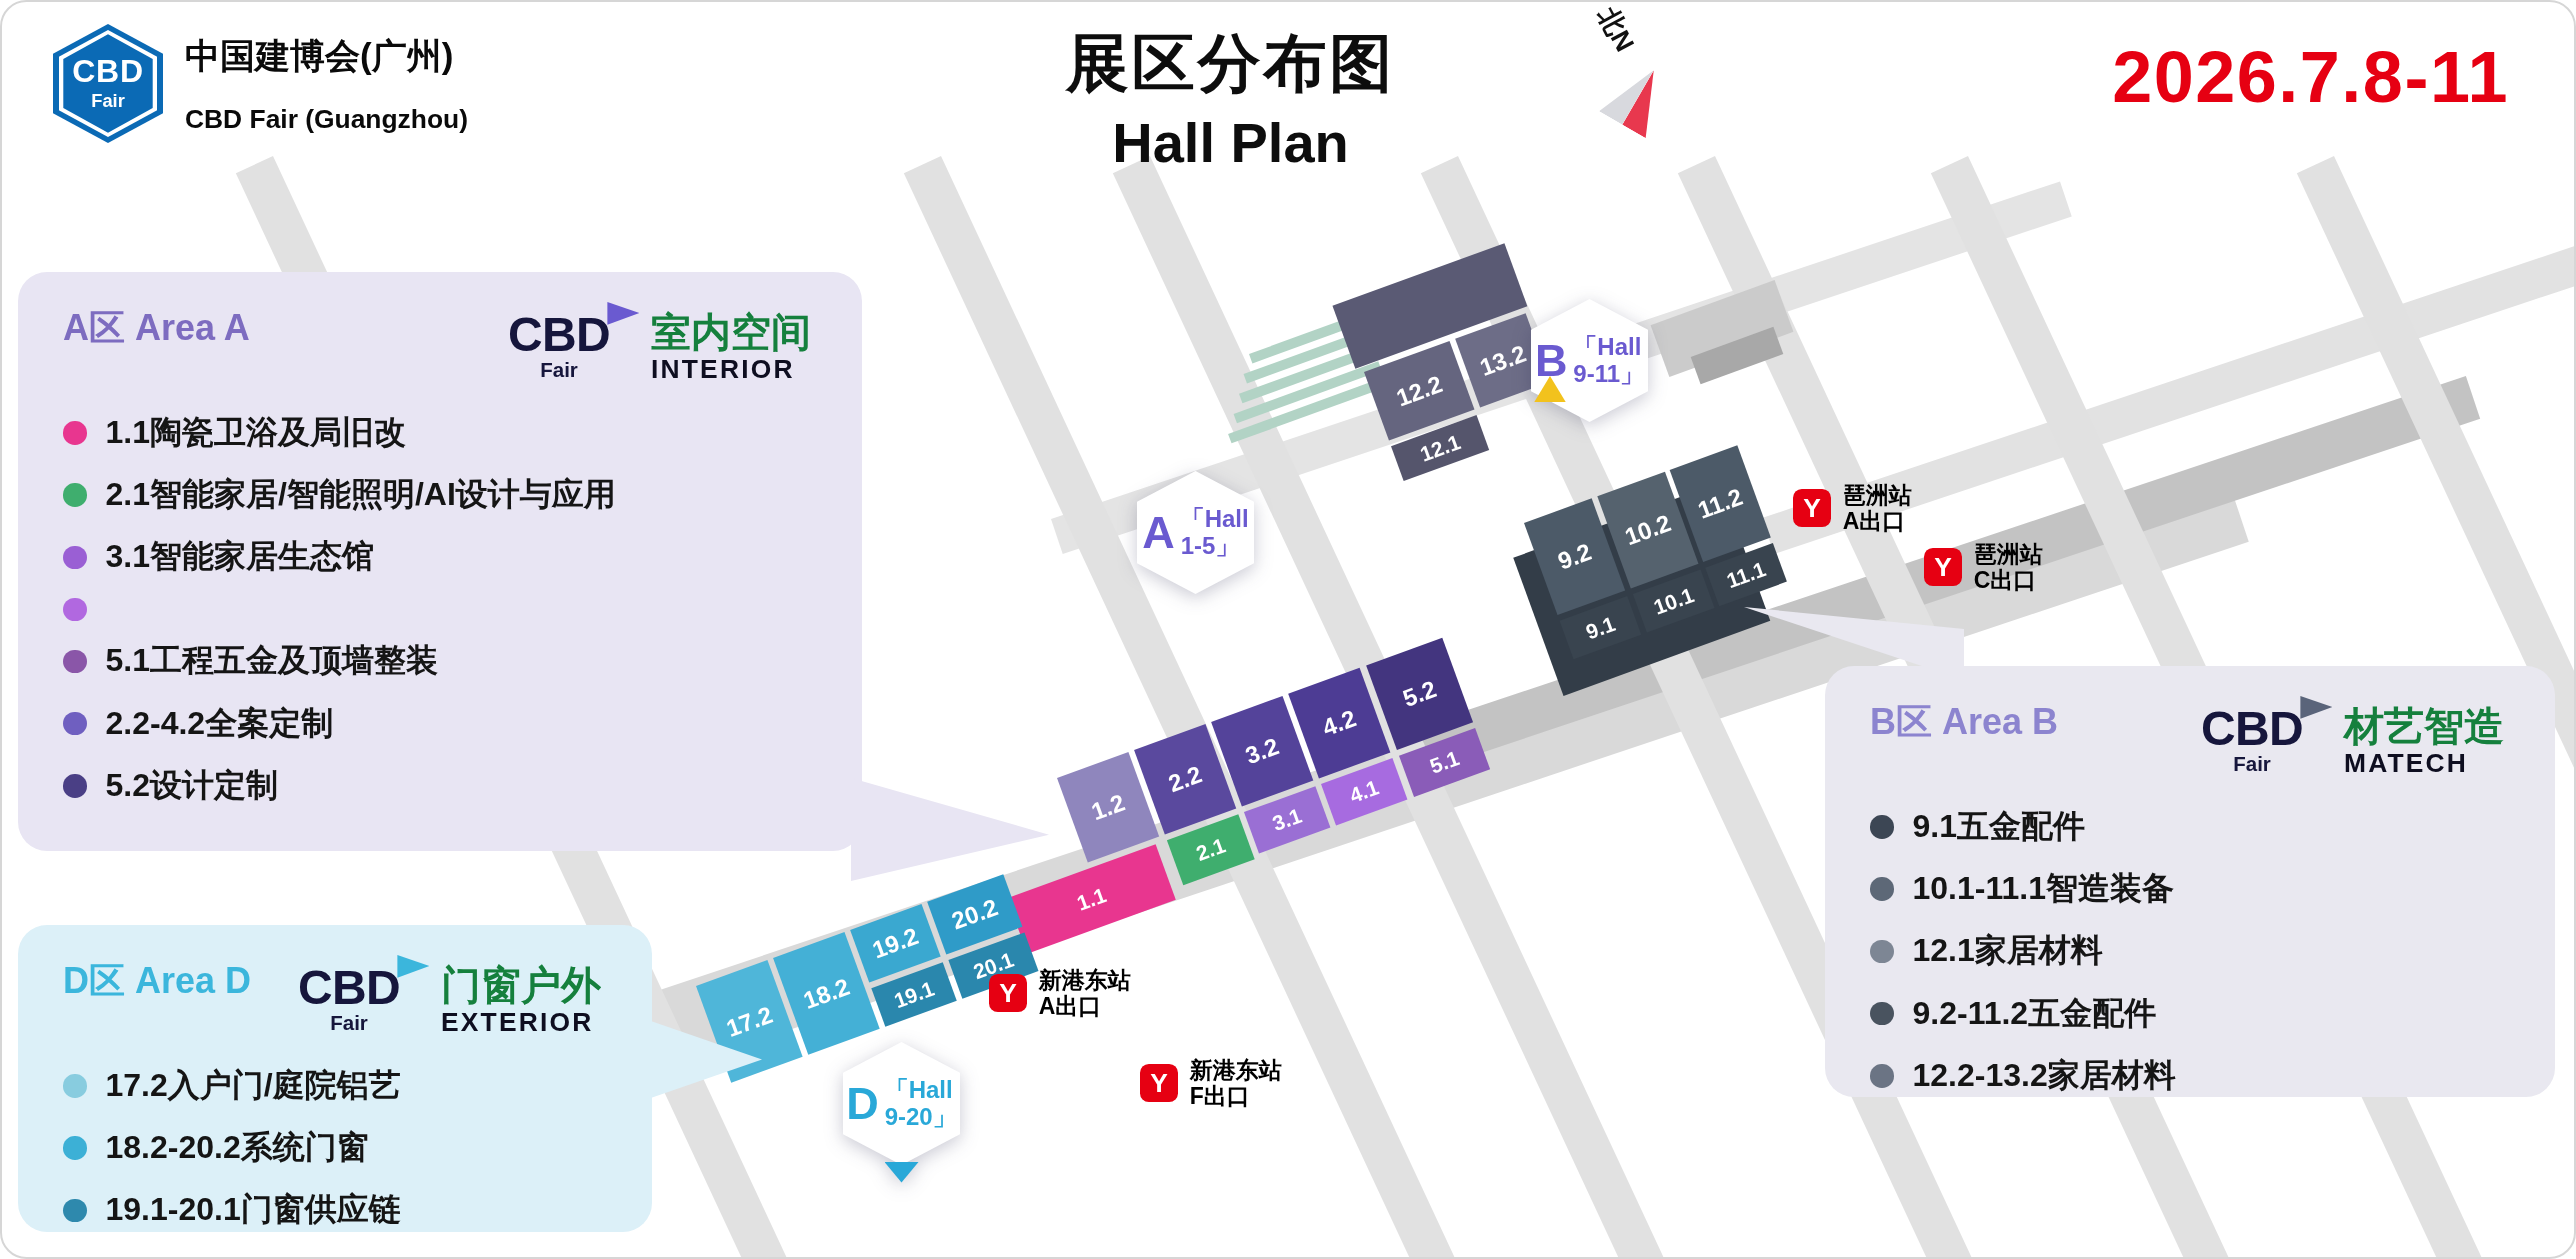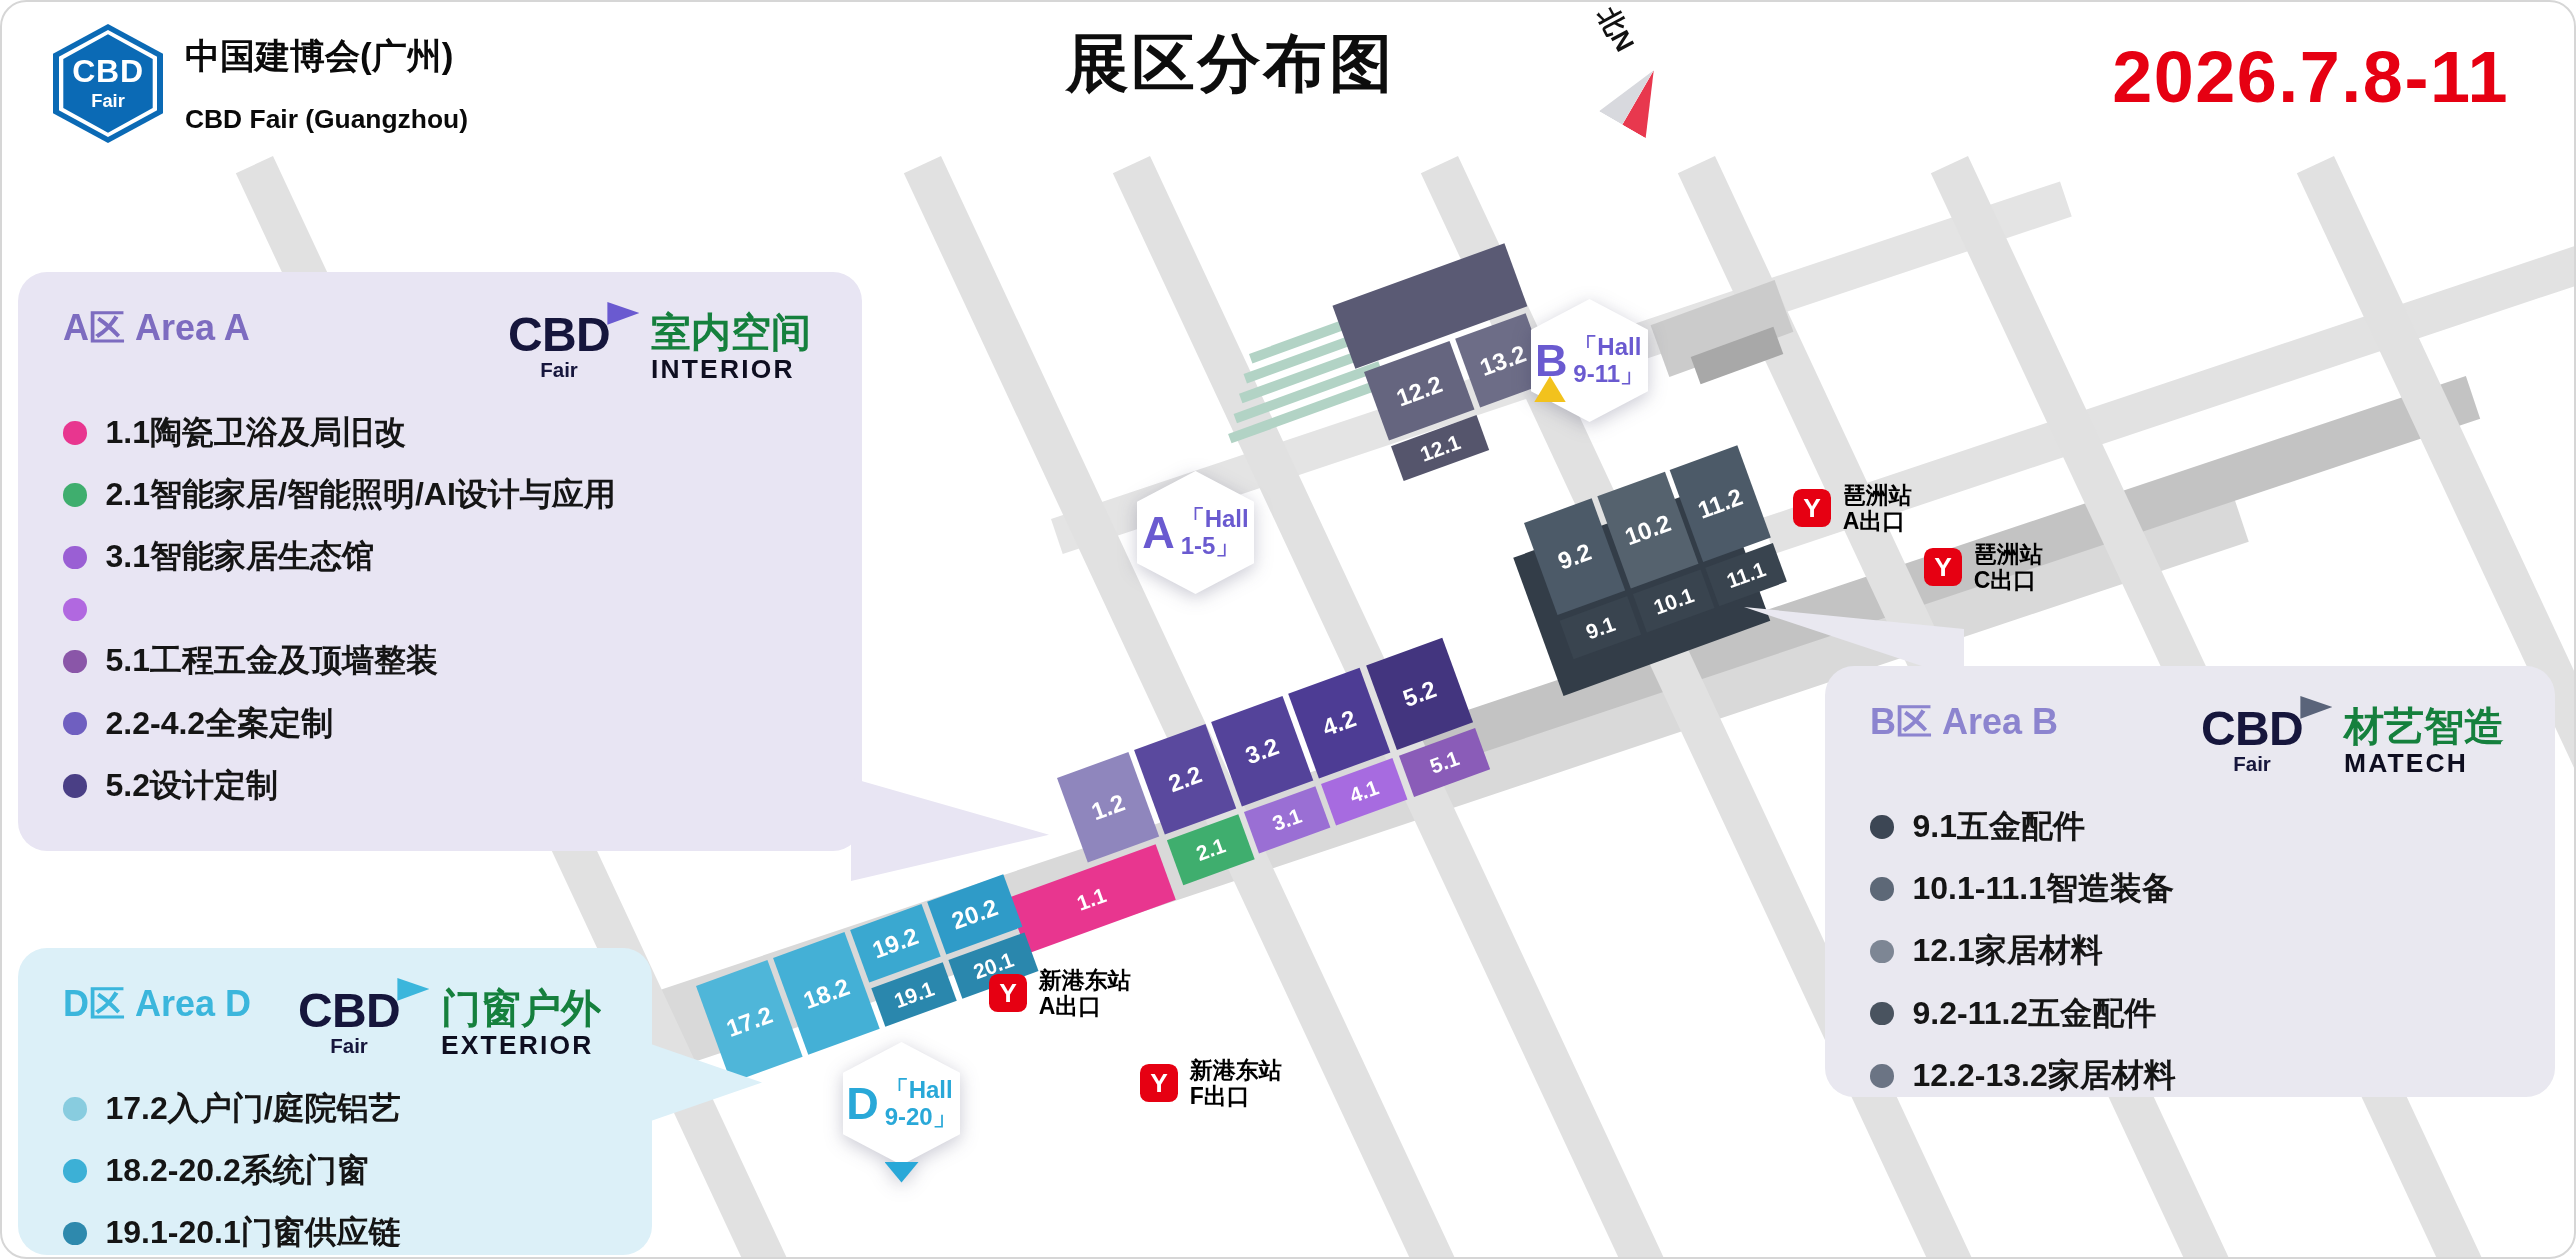--- a/index.html
+++ b/index.html
@@ -106,21 +106,21 @@
   .metro-logo{width:38px;height:38px;border-radius:8.8px;background:#e60012;color:#fff;font-weight:800;font-size:26.4px;display:flex;align-items:center;justify-content:center;flex:0 0 auto;}
   .metro-text{display:flex;flex-direction:column;line-height:1.15;}
   .metro-station,.metro-exit{font-size:23px;font-weight:700;color:#000;white-space:nowrap;}
   .metro-pza{left:1791px;top:480px;}
   .metro-pzc{left:1922px;top:539px;}
   .metro-xga{left:987px;top:965px;}
   .metro-xgf{left:1138px;top:1055px;}
   
   .panel{position:absolute;border-radius:29px;z-index:5;}
   .panel-a{left:16px;top:270px;width:844px;height:579px;background:#e8e5f3;}
-  .panel-d{left:16px;top:946px;width:634px;height:307px;background:#dcf0f8;}
+  .panel-d{left:16px;top:923px;width:634px;height:307px;background:#dcf0f8;}
   .panel-b{left:1823px;top:664px;width:730px;height:431px;background:#e9e8f0;}
   .panel-head{display:flex;align-items:flex-start;justify-content:space-between;padding:38px 51px 0 45px;}
   .panel-title{font-size:36px;font-weight:800;margin:0;line-height:1;}
   .ta{color:#7d6cc0;}
   .td{color:#3bb6dc;}
   .tb{color:#8c84cf;}
   .cbd-mini{display:flex;align-items:center;gap:16px;}
   .cbd-block{position:relative;text-align:center;padding-right:25px;}
   .cbd-word{font-size:48px;font-weight:800;color:#16163c;line-height:.95;display:block;letter-spacing:-0.7px;}
   .cbd-flag{position:absolute;top:-10.3px;right:-4.4px;width:32px;height:29px;clip-path:polygon(0 0,100% 38%,0 78%);}
@@ -394,20 +394,21 @@
       </div>
     </div>
     <div class="brand-text">
       <span class="cn">中国建博会(广州)</span>
       <span class="en">CBD Fair (Guangzhou)</span>
     </div>
   </div>
 
   <div class="main-title">
     <span class="cn">展区分布图</span>
+    <span class="en">Hall Plan</span>
   </div>
 
   <div class="date">2026.7.8-11</div>
 
   <div class="compass">
     <span class="compass-label">北N</span>
     <div class="needle">
       <span class="needle-l"></span>
       <span class="needle-r"></span>
     </div>

